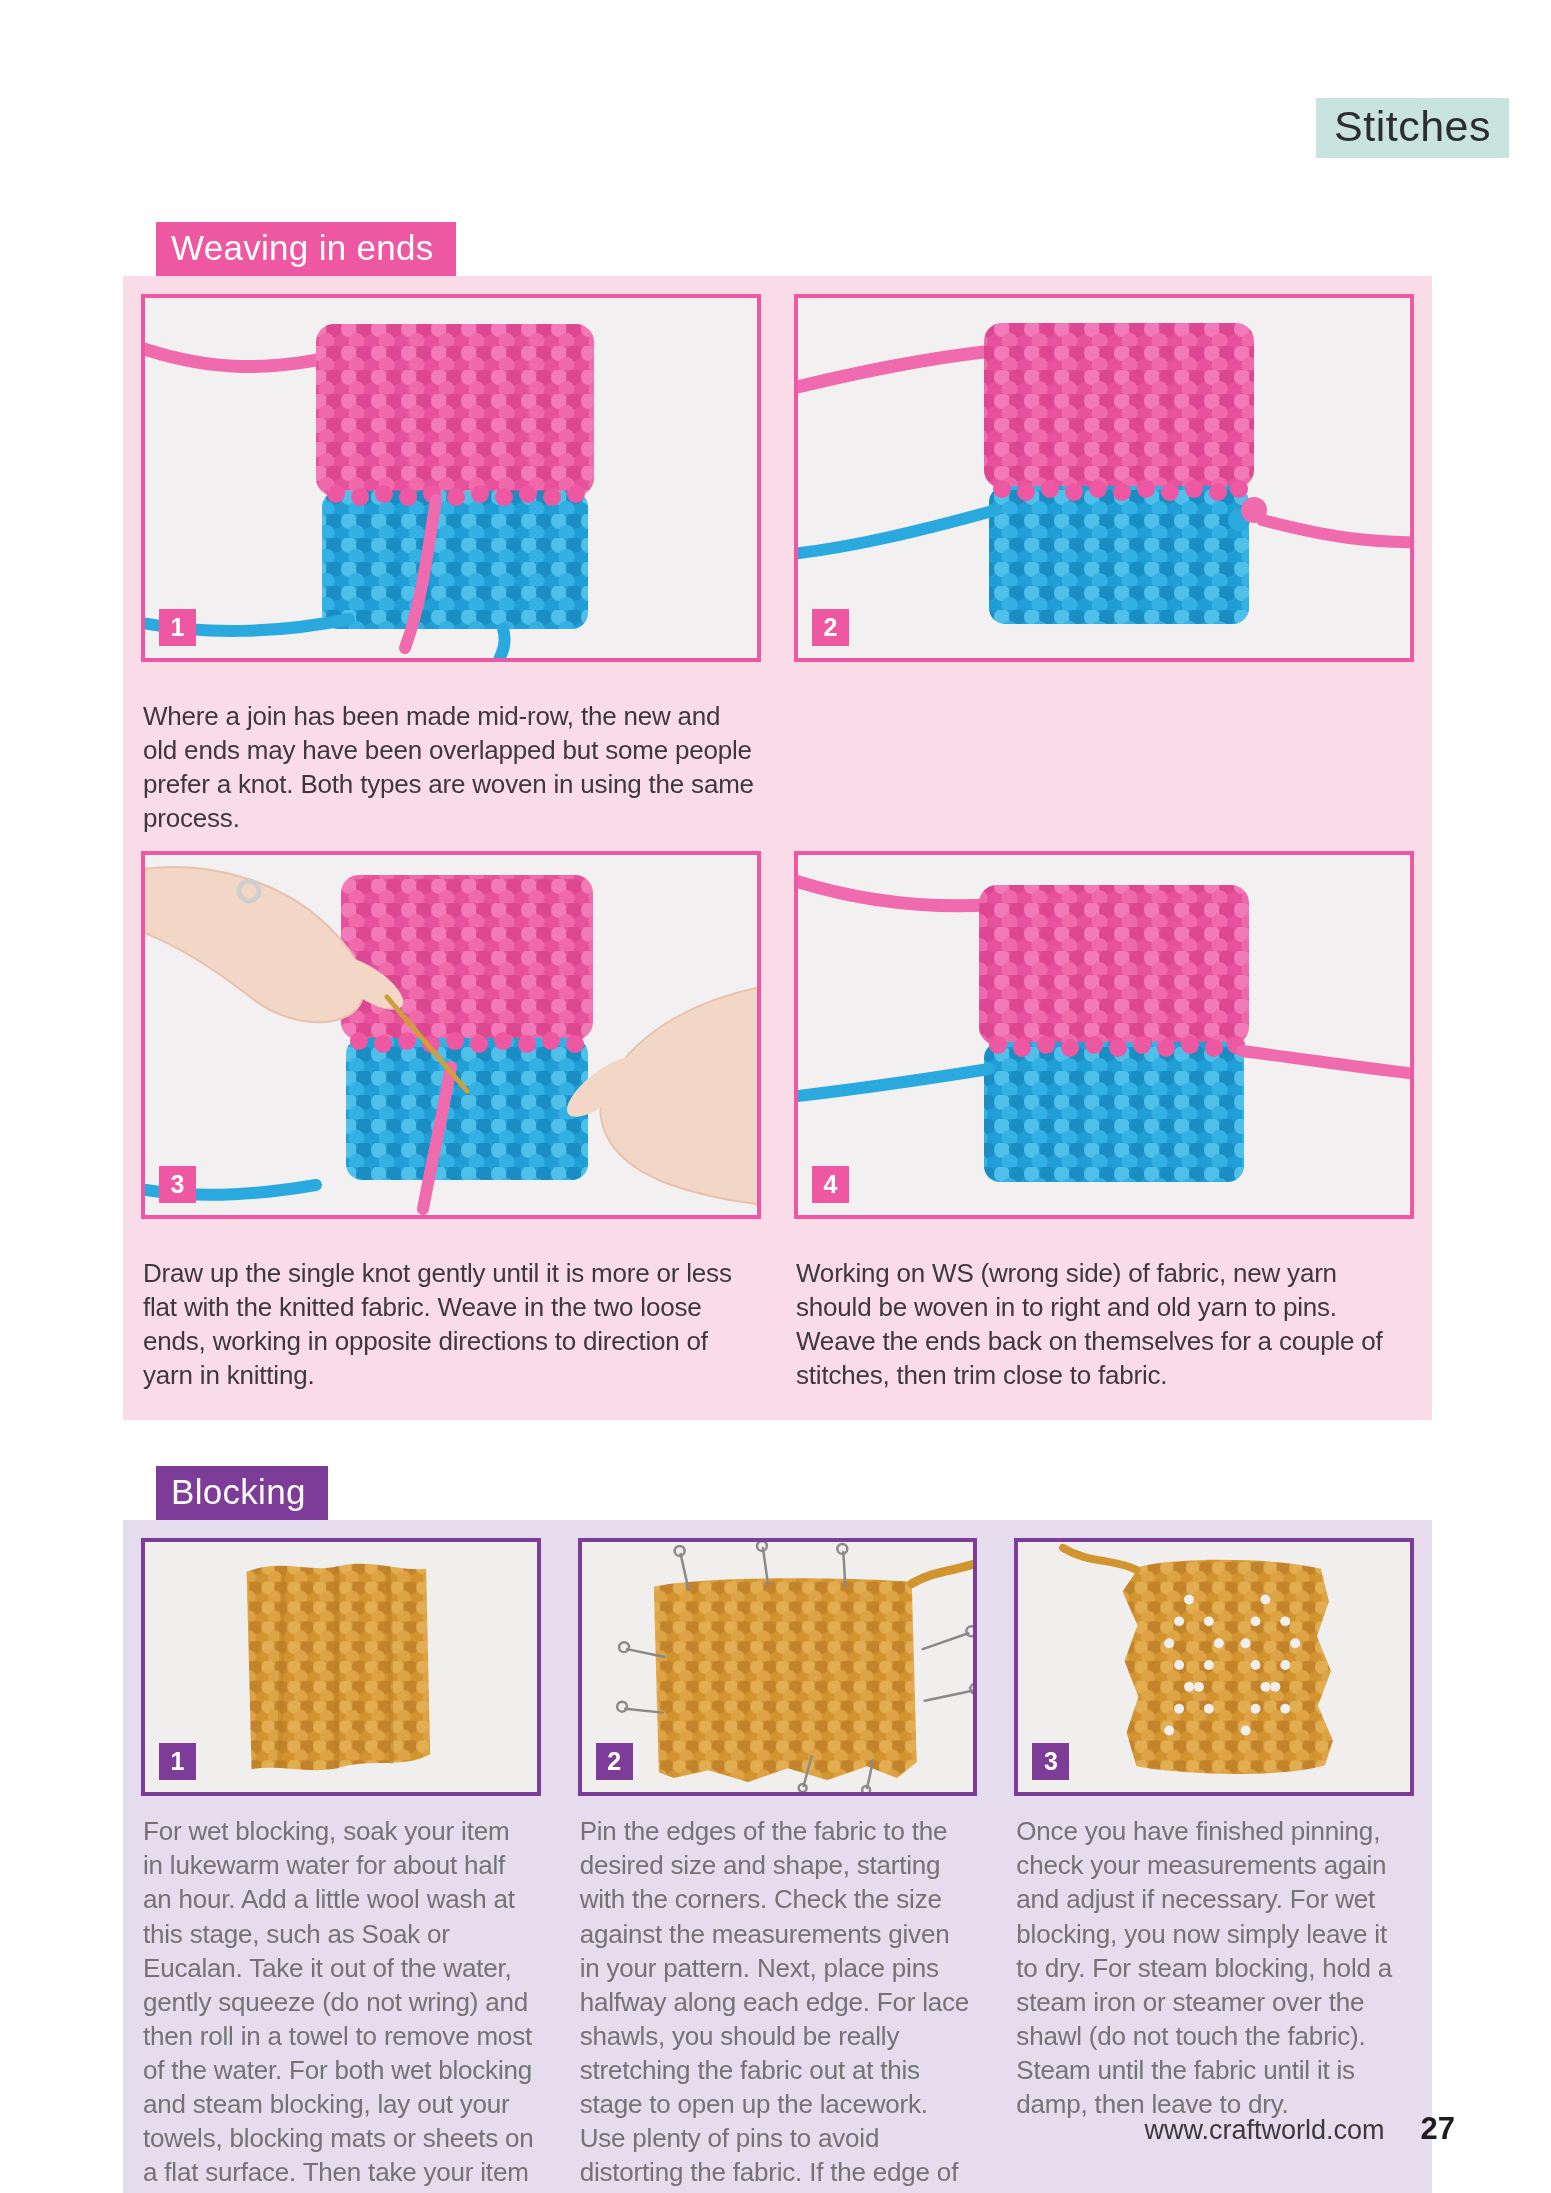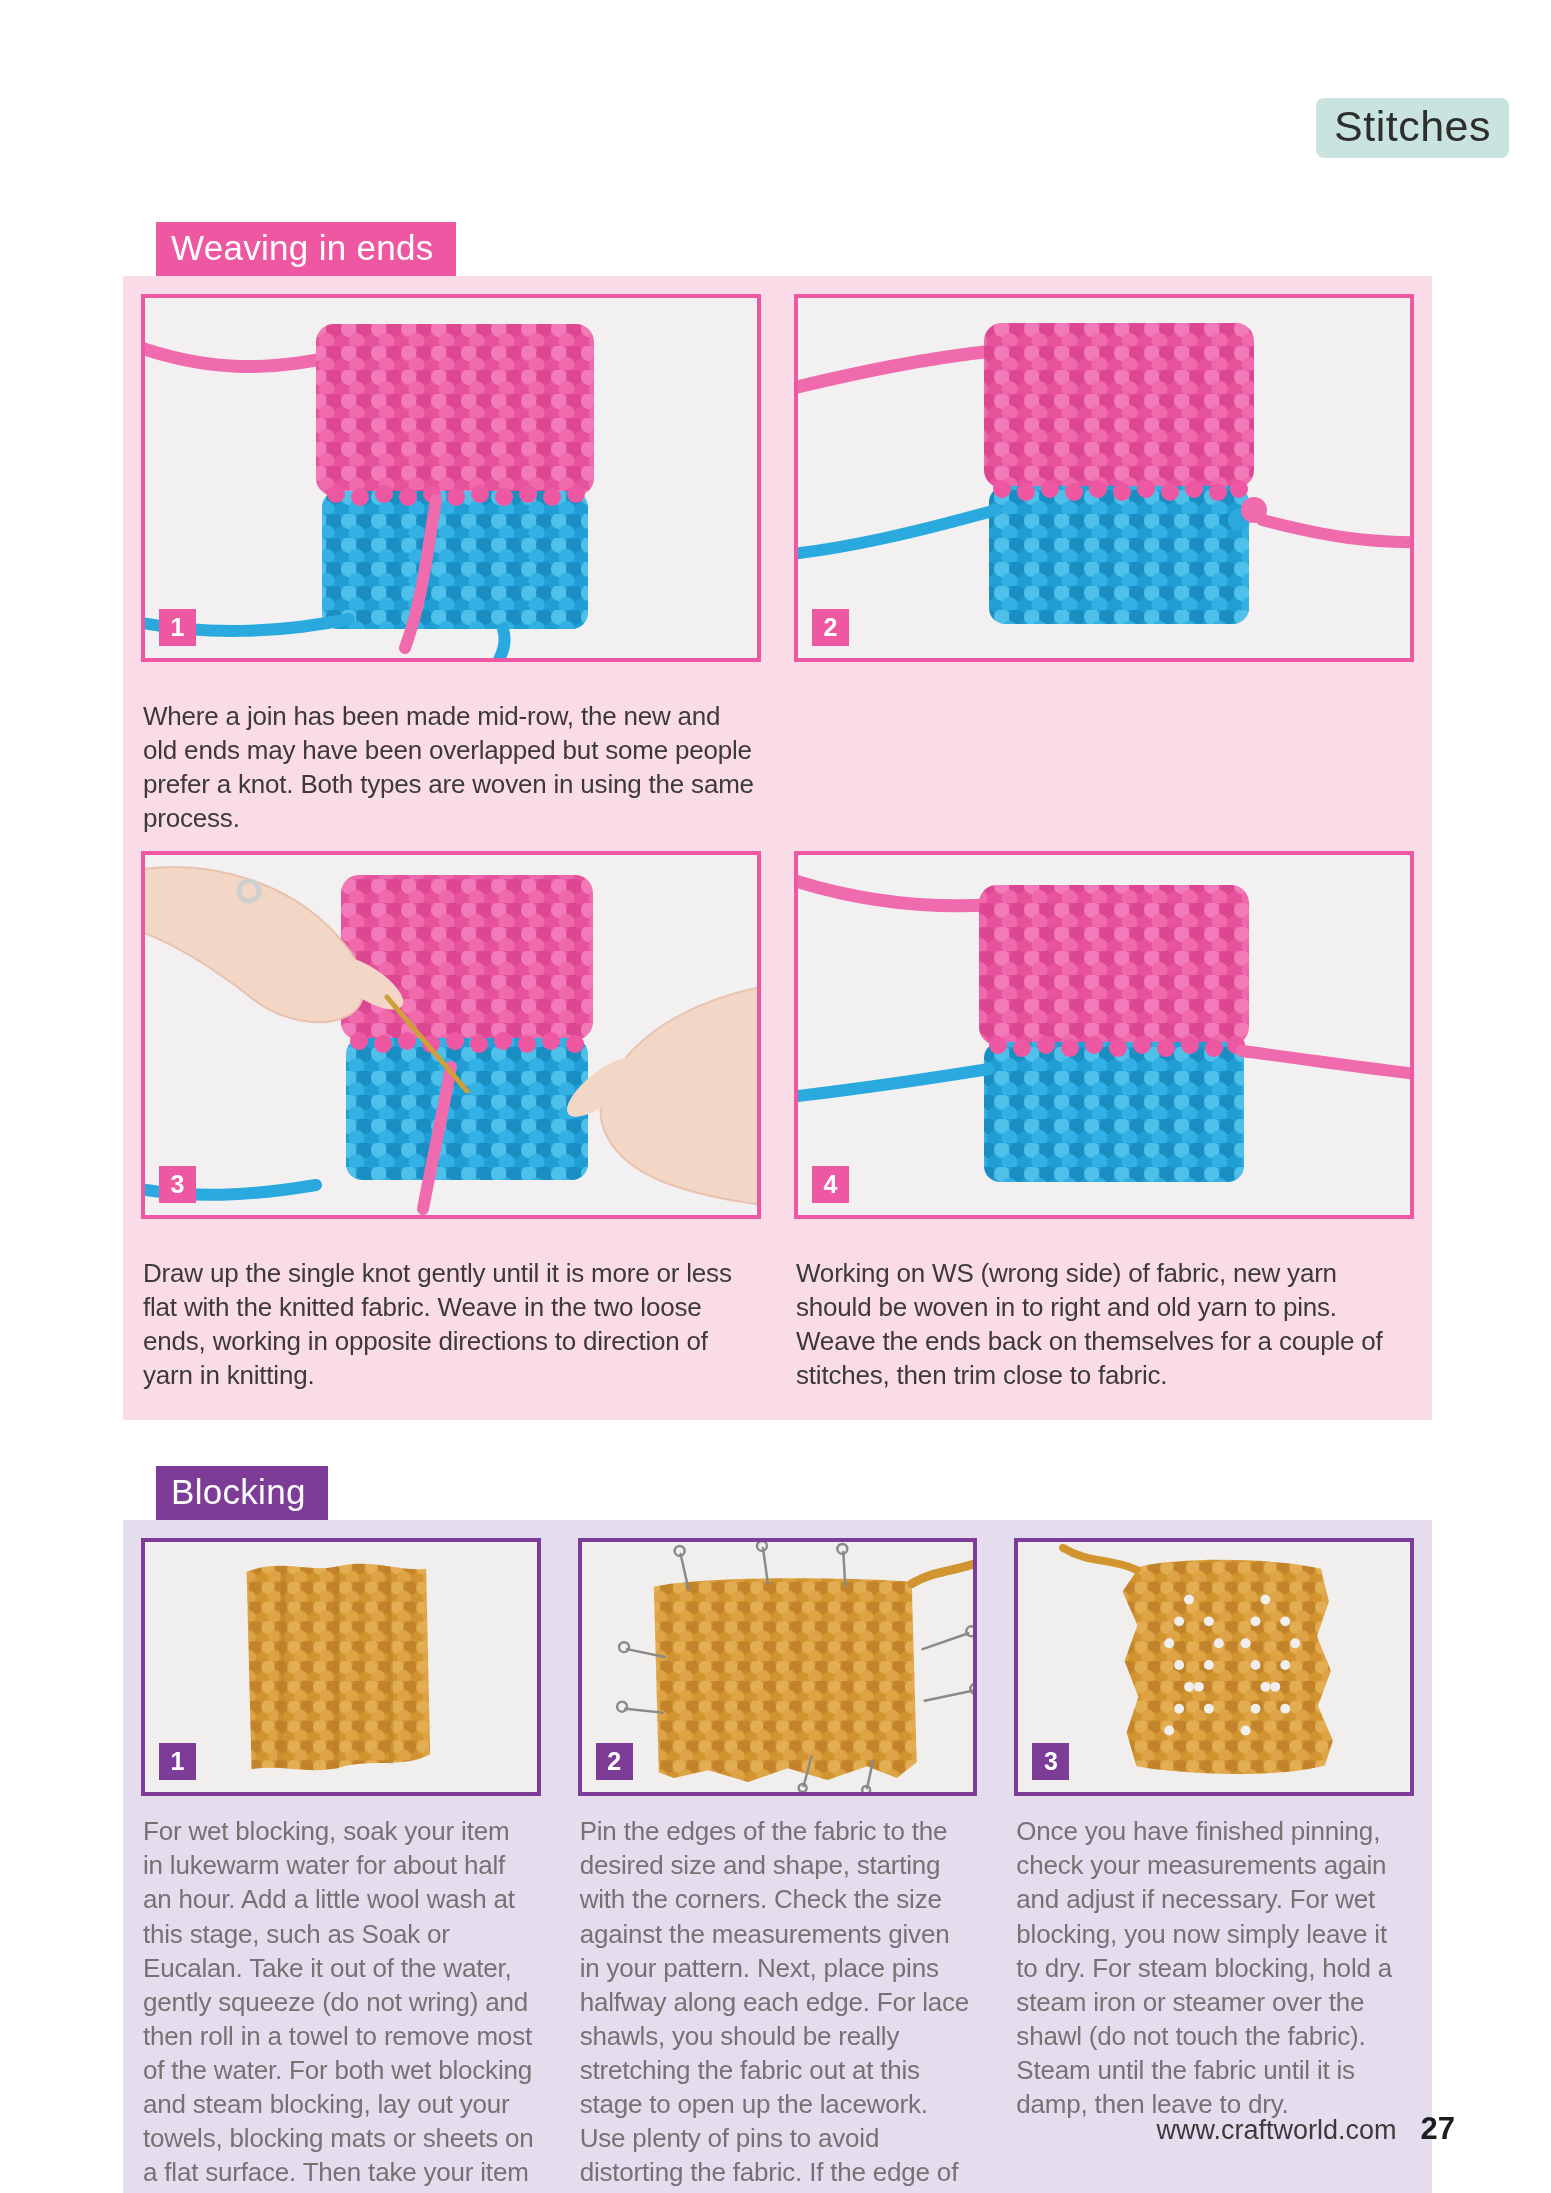--- a/index.html
+++ b/index.html
@@ -7,21 +7,20 @@
     width:1551px;height:2193px;overflow:hidden;position:relative;
     background:#ffffff;
     font-family:"Liberation Sans",sans-serif;
     -webkit-font-smoothing:antialiased;
   }
   .stitches-tab{
     position:absolute;top:98px;right:42px;
     background:var(--teal,#c9e4df);color:#2e2e2e;
     font-size:43px;line-height:1;padding:7px 18px 10px;
     letter-spacing:.5px;
-    border-radius:8px;
   }
   .page{padding:222px 119px 0 123px;}
   .section-label{
     display:table;color:#ffffff;font-size:35px;line-height:1;
     padding:8px 22px 11px 15px;letter-spacing:.3px;margin-left:33px;
   }
   .section-label.pink{background:var(--pink,#ee58a2);}
   .section-label.purple{background:var(--purple,#7c3c98);}
   .panel{padding:18px 18px 12px 18px;}
   .panel.pink-panel{background:var(--pink-light,#fadce9);}
@@ -45,21 +44,21 @@
   .caption{
     font-size:26px;line-height:1.31;color:#3d383c;
     letter-spacing:-0.2px;
     margin:18px 6px 16px 2px;
   }
   .weaving-caption{min-height:102px;margin-top:37px;}
   .blocking-caption{color:#737373;}
   .blocking-section{margin-top:46px;}
   .footer{
     position:absolute;right:96px;bottom:46px;
-    display:flex;align-items:baseline;gap:24px;
+    display:flex;align-items:baseline;gap:36px;
   }
   .footer .site{font-size:27px;color:#3a3a3a;}
   .footer .pageno{font-size:31px;font-weight:bold;color:#1d1d1d;}
 </style>
 </head>
 <body>
 
 <svg width="0" height="0" style="position:absolute" aria-hidden="true">
   <defs>
     <pattern id="knit-pink" width="30" height="24" patternUnits="userSpaceOnUse">

